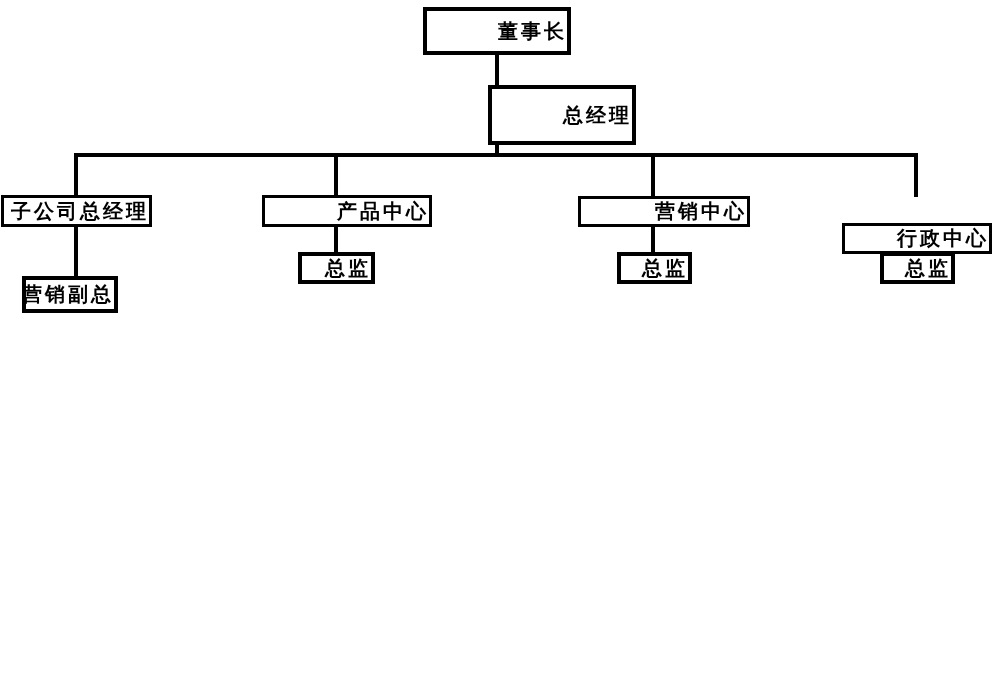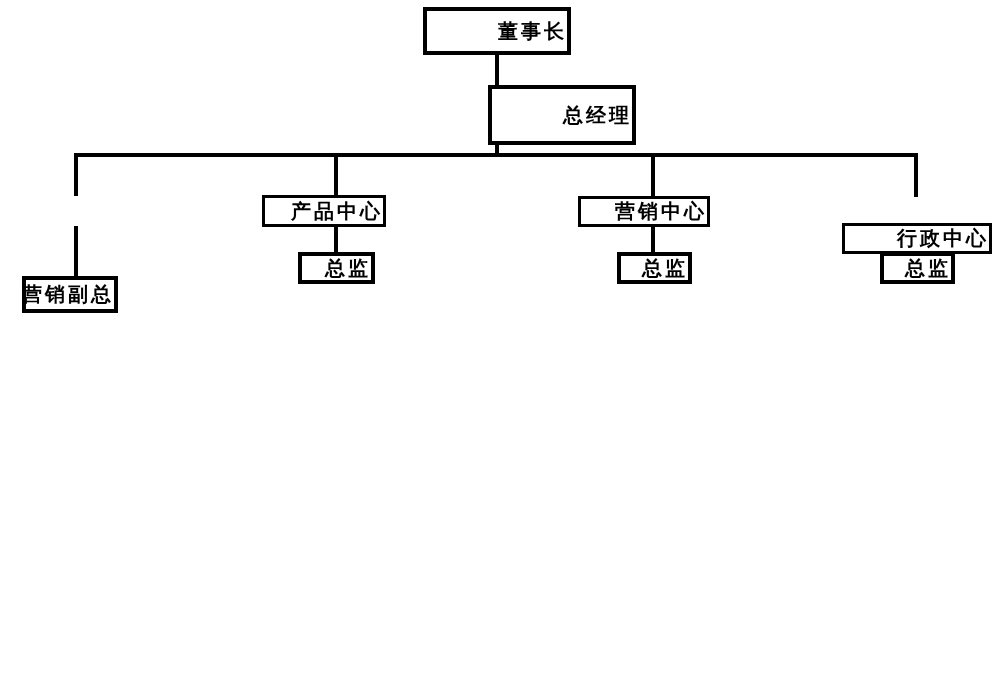--- a/index.html
+++ b/index.html
@@ -37,22 +37,22 @@
     background: #000000;
     z-index: 1;
   }
 
   
   #node-chairman        { left: 423px; top: 7px;   width: 148px; height: 48px; }
   
   #node-general-manager { left: 440px; top: 85px;  width: 148px; height: 60px; margin-left: 48px; }
   
   #node-subsidiary-gm   { left: 1px;   top: 195px; width: 151px; height: 32px; }
-  #node-product-center  { left: 262px; top: 195px; width: 124px; height: 32px; }
-  #node-marketing-center{ left: 578px; top: 196px; width: 132px; height: 31px; }
+  #node-product-center  { left: 262px; top: 195px; width: 170px; height: 32px; }
+  #node-marketing-center{ left: 578px; top: 196px; width: 172px; height: 31px; }
   #node-admin-center    { left: 842px; top: 196px; width: 150px; height: 31px; margin-top: 27px; }
   
   #node-marketing-vp    { left: 22px;  top: 276px; width: 96px; height: 37px; }
   #node-product-director  { left: 298px; top: 252px; width: 77px; height: 32px; }
   #node-marketing-director{ left: 617px; top: 252px; width: 75px; height: 32px; }
   #node-admin-director    { left: 880px; top: 252px; width: 75px; height: 32px; }
 
   
   #line-chairman-gm     { left: 495px; top: 54px;  width: 4px;   height: 32px; }
   #line-gm-down         { left: 495px; top: 136px; width: 4px;   height: 18px; }
@@ -84,20 +84,23 @@
   <div class="line" id="line-admin-dir"></div>
 
   <div class="node thick" id="node-chairman">
     <span>董事长</span>
   </div>
 
   <div class="node thick" id="node-general-manager">
     <span>总经理</span>
   </div>
 
+  <div class="node" id="node-subsidiary-gm">
+    <span>子公司总经理</span>
+  </div>
 
   <div class="node" id="node-product-center">
     <span>产品中心</span>
   </div>
 
   <div class="node" id="node-marketing-center">
     <span>营销中心</span>
   </div>
 
   <div class="node" id="node-admin-center">

